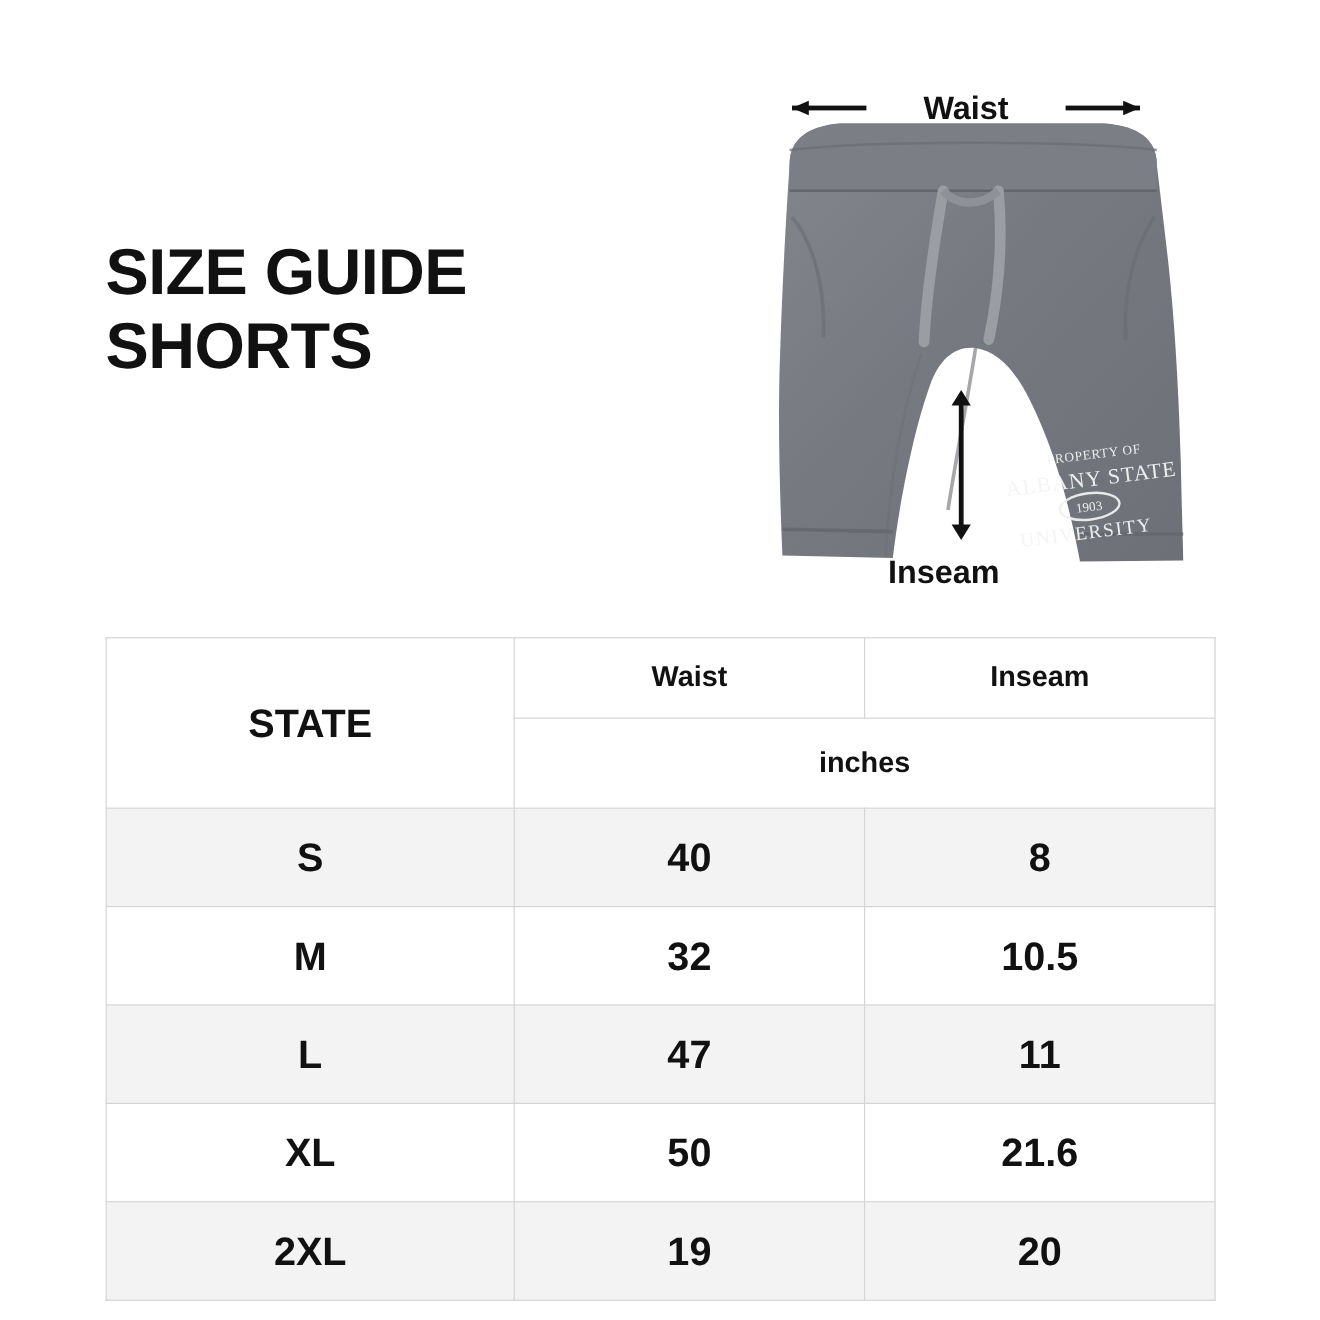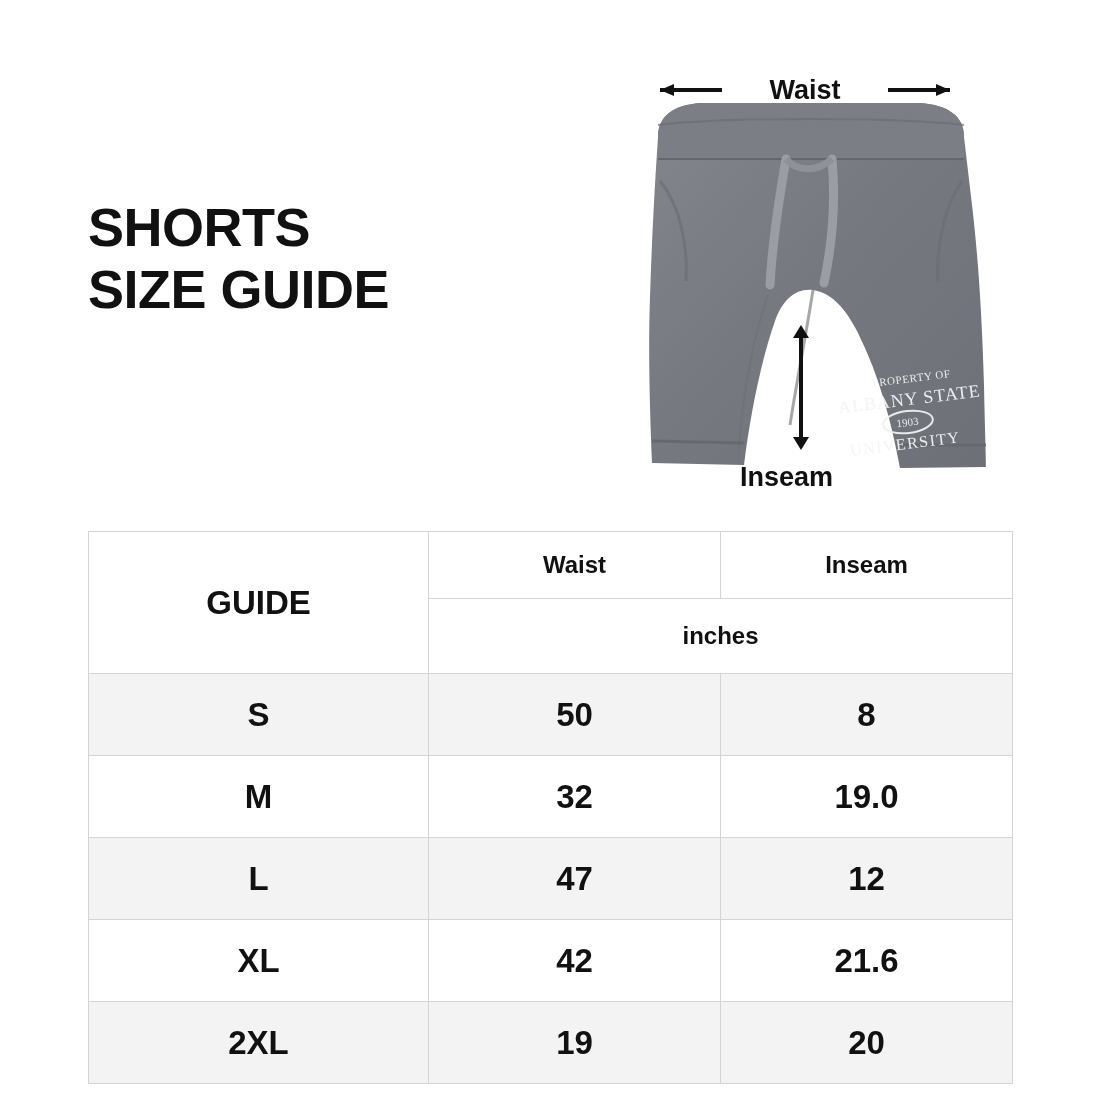--- a/index.html
+++ b/index.html
@@ -185,22 +185,22 @@
     background: #f3f3f3;
   }
   .body-row.plain td {
     background: #ffffff;
   }
 </style>
 </head>
 <body>
 
 <div class="title-block">
+  <div class="title-line">SIZE GUIDE</div>
   <div class="title-line">SHORTS</div>
-  <div class="title-line">SIZE GUIDE</div>
 </div>
 
 <div class="product-area">
 
   <div class="waist-row">
     <span class="arrow-left"></span>
     <span class="waist-label">Waist</span>
     <span class="arrow-right"></span>
   </div>
 
@@ -265,46 +265,46 @@
 </div>
 
 <table class="size-table">
   <colgroup>
     <col class="col-size">
     <col class="col-m">
     <col class="col-m">
   </colgroup>
   <tbody>
     <tr>
-      <td class="hdr-size" rowspan="2">GUIDE</td>
+      <td class="hdr-size" rowspan="2">STATE</td>
       <td class="hdr-sub">Waist</td>
       <td class="hdr-sub">Inseam</td>
     </tr>
     <tr>
       <td class="hdr-units" colspan="2">inches</td>
     </tr>
 
     <tr class="body-row shaded">
       <td>S</td>
-      <td>50</td>
+      <td>40</td>
       <td>8</td>
     </tr>
     <tr class="body-row plain">
       <td>M</td>
       <td>32</td>
-      <td>19.0</td>
+      <td>10.5</td>
     </tr>
     <tr class="body-row shaded">
       <td>L</td>
       <td>47</td>
-      <td>12</td>
+      <td>11</td>
     </tr>
     <tr class="body-row plain">
       <td>XL</td>
-      <td>42</td>
+      <td>50</td>
       <td>21.6</td>
     </tr>
     <tr class="body-row shaded">
       <td>2XL</td>
       <td>19</td>
       <td>20</td>
     </tr>
   </tbody>
 </table>
 

